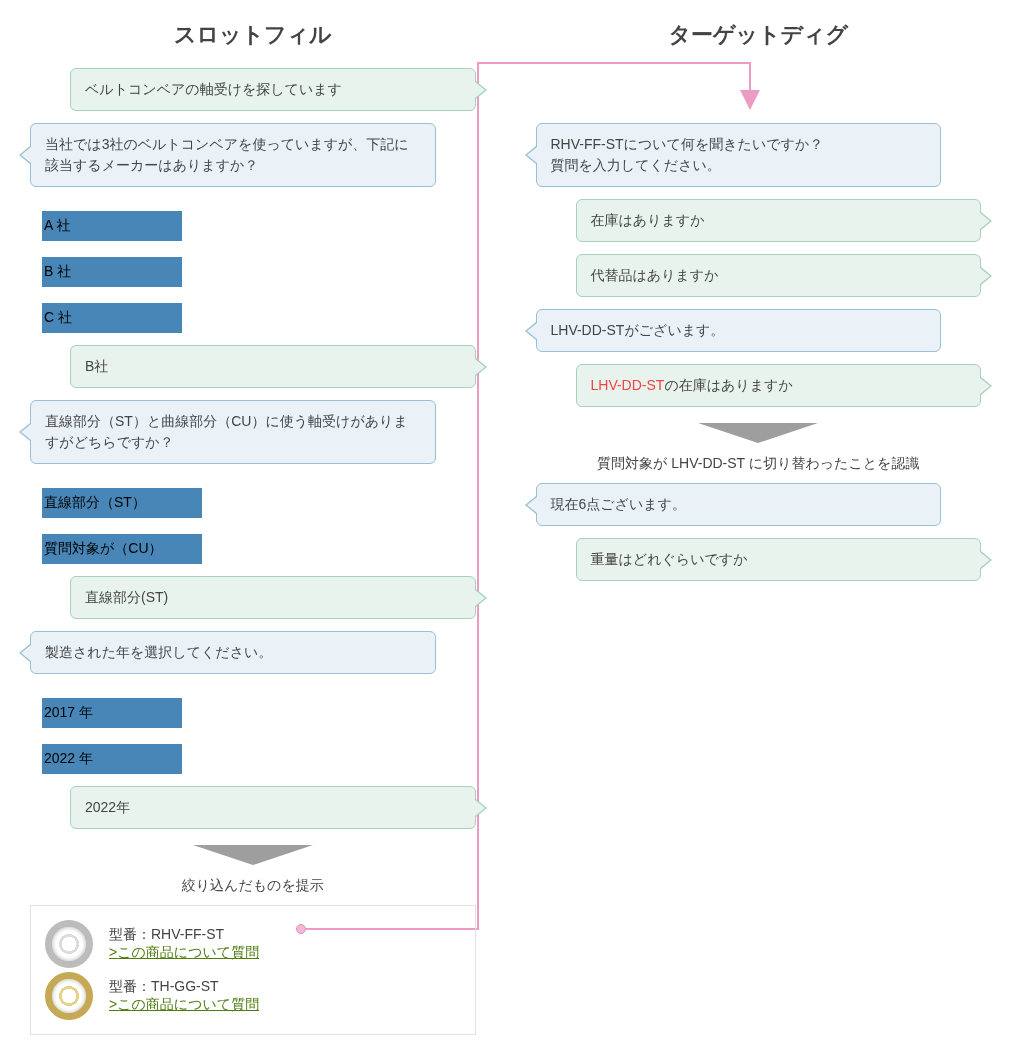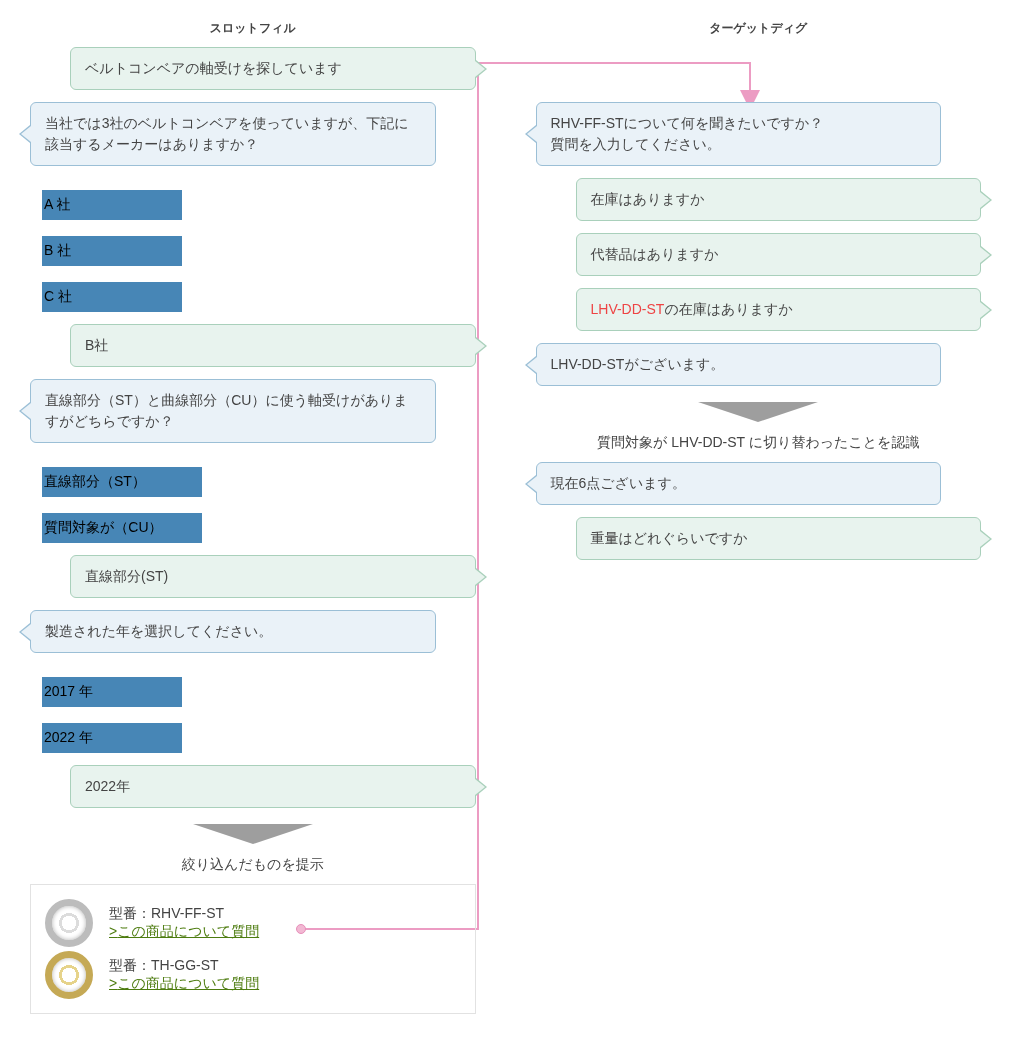--- a/index.html
+++ b/index.html
@@ -7,21 +7,21 @@
   font-family: "Hiragino Kaku Gothic Pro", "Meiryo", sans-serif;
   font-size: 14px;
   color: #444;
   background: #fff;
   width: 1011px;
   padding: 20px 30px;
   position: relative;
 }
 .container { display: flex; gap: 60px; position: relative; }
 .col { flex: 1; display: flex; flex-direction: column; }
-h2 { text-align: center; font-weight: bold; font-size: 12px; margin-bottom: 10px; }
+h2 { text-align: center; font-weight: bold; font-size: 22px; margin-bottom: 18px; }
 
 .bubble {
   position: relative;
   border: 1px solid #9bbfd6;
   border-radius: 6px;
   padding: 10px 14px;
   margin-bottom: 12px;
   line-height: 1.5;
 }
 .bubble.user {
@@ -220,25 +220,25 @@
     <h2>ターゲットディグ</h2>
 
     <div style="height:55px"></div>
 
     <div class="bubble bot" style="white-space:pre-line">RHV-FF-STについて何を聞きたいですか？
 質問を入力してください。</div>
 
     <div class="bubble user">在庫はありますか</div>
 
     <div class="bubble user">代替品はありますか</div>
+    <div class="bubble bot">LHV-DD-STがございます。</div>
+
     <div class="bubble user">
       <span class="red">LHV-DD-ST</span><span>の在庫はありますか</span>
     </div>
-
-    <div class="bubble bot">LHV-DD-STがございます。</div>
 
     <div class="arrow-down">
       <svg width="120" height="24">
           <polygon points="0,0 120,0 60,20" fill="#9e9e9e"></polygon>
         </svg>
     </div>
     <div class="caption">質問対象が LHV-DD-ST に切り替わったことを認識</div>
 
     <div class="bubble bot">現在6点ございます。</div>
 

